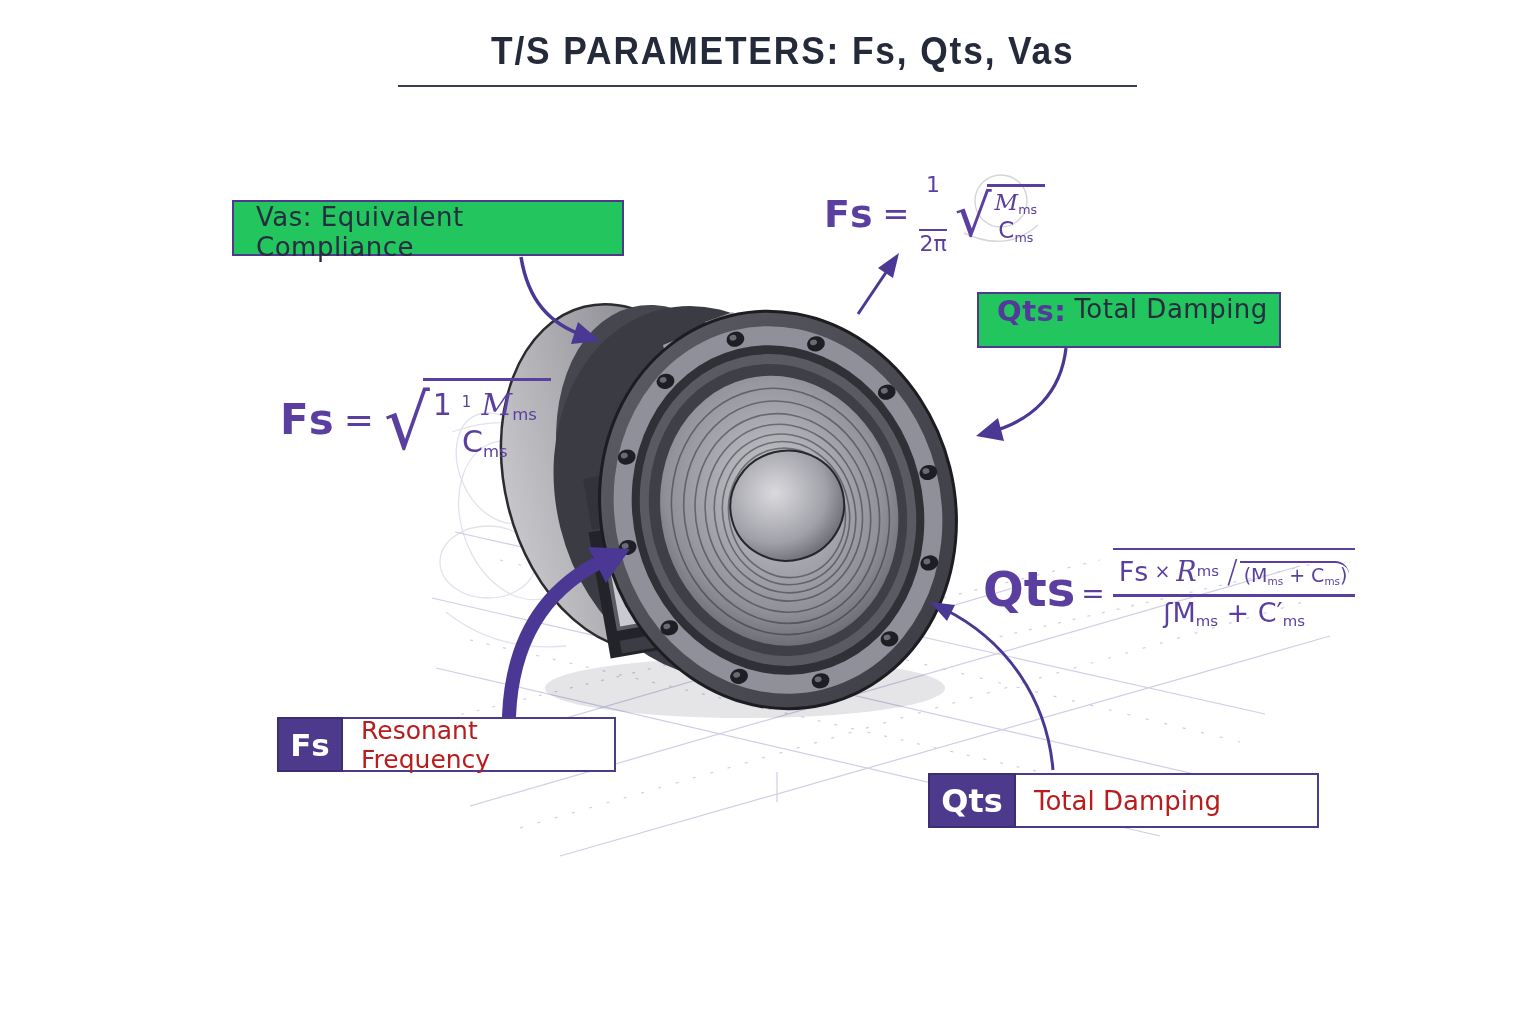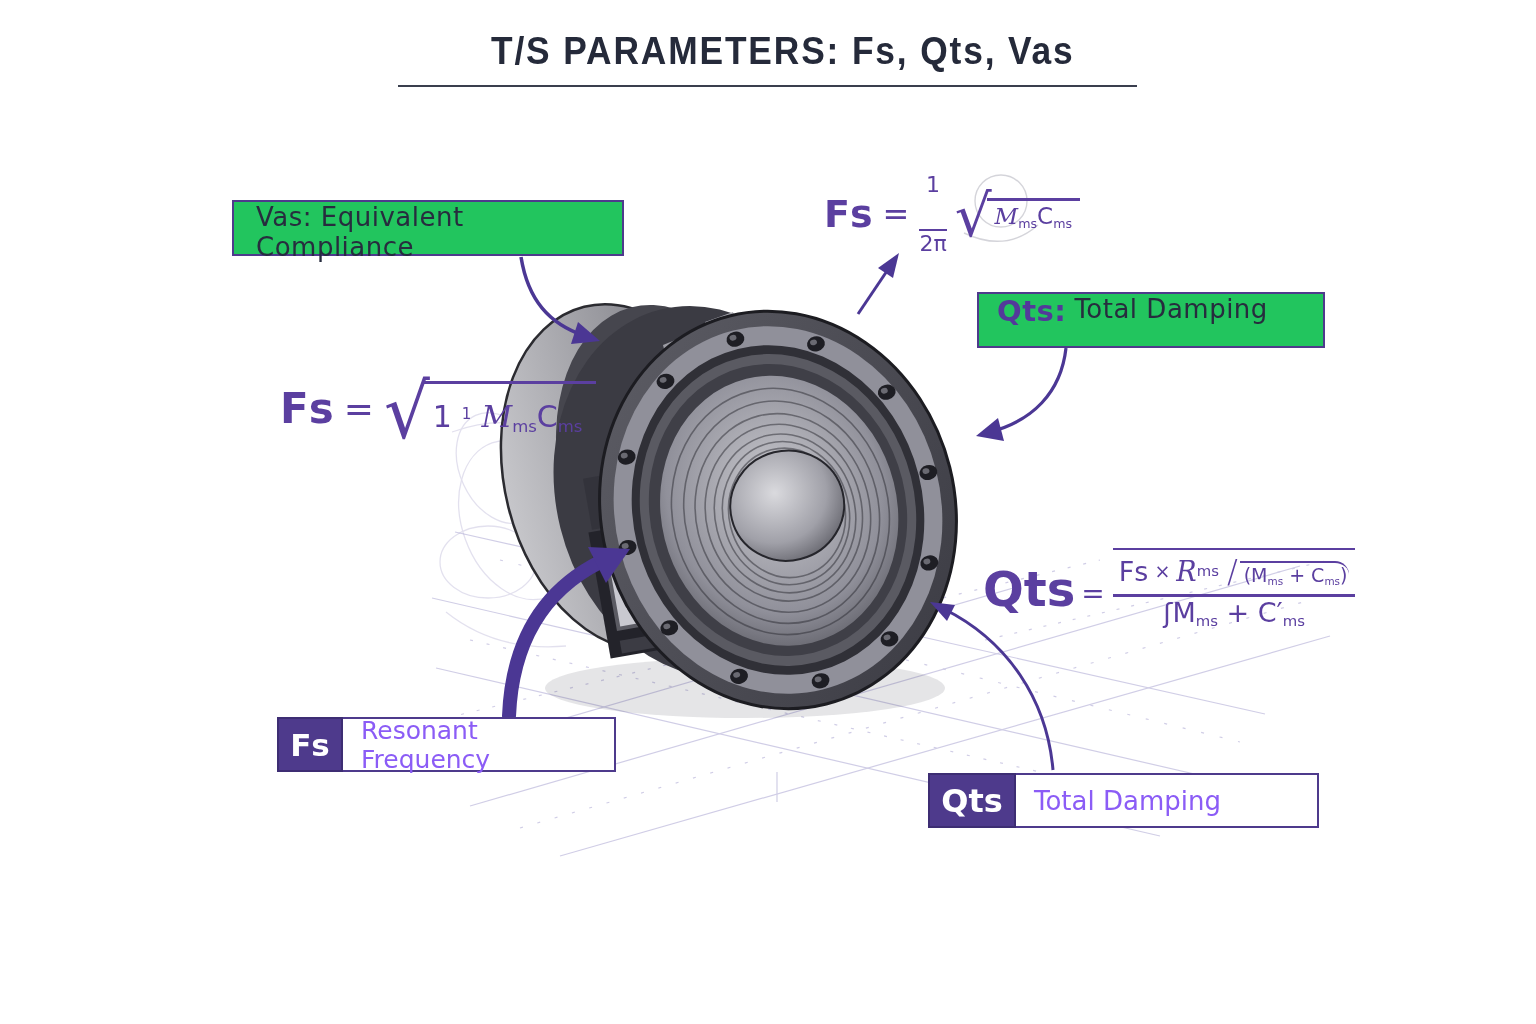--- a/index.html
+++ b/index.html
@@ -23,64 +23,64 @@
     background:#3a3f4e;
   }
   
   .callout{
     position:absolute;display:flex;align-items:flex-start;
     background:#22c55e;border:2px solid #4e3a8c;
     color:#272c3e;font-size:26px;letter-spacing:.5px;
     box-sizing:border-box;
   }
   #vas-box{left:232px;top:200px;width:392px;height:56px;padding-left:22px;}
-  #qts-box{left:977px;top:292px;width:348px;height:56px;padding-left:18px;}
+  #qts-box{left:977px;top:292px;width:304px;height:56px;padding-left:18px;}
   #qts-box .prefix{color:#53399a;font-weight:700;font-size:29px;margin-right:8px;}
   
   .tagbox{position:absolute;display:flex;align-items:stretch;}
   .tagbox .tag{
     display:flex;align-items:center;justify-content:center;
     background:#4e3a8c;color:#ffffff;font-weight:700;
     border:2px solid #3d2d73;box-sizing:border-box;
   }
   .tagbox .body{
     display:flex;align-items:center;background:#ffffff;
     border:2.5px solid #4e3a8c;border-left:none;box-sizing:border-box;
-    color:#8b5cf6;padding-left:18px;
+    color:#b91c1c;padding-left:18px;
   }
   #fs-tag{left:277px;top:717px;height:55px;}
   #fs-tag .tag{width:66px;font-size:31px;}
   #fs-tag .body{width:273px;font-size:25px;}
   #qts-tag{left:928px;top:773px;height:55px;}
   #qts-tag .tag{width:88px;font-size:32px;}
   #qts-tag .body{width:303px;font-size:26px;}
   
   .formula{position:absolute;color:#5b3fa0;white-space:nowrap;}
   .frow{display:inline-flex;align-items:center;}
   .lhs{font-weight:600;}
   .frac{display:inline-flex;flex-direction:column;align-items:center;vertical-align:middle;}
   .frac .den{border-top:2.5px solid #5b3fa0;margin-top:32px;}
   .sub{font-size:.55em;vertical-align:-.3em;letter-spacing:0;}
   .sup{font-size:.5em;vertical-align:.55em;}
   .mser{font-family:"DejaVu Serif",serif;font-style:italic;}
   .radical{font-weight:400;display:inline-block;}
-  .radgrp{border-top:3px solid #5b3fa0;display:inline-flex;flex-direction:row;align-items:center;}
+  .radgrp{border-top:3px solid #5b3fa0;display:inline-flex;flex-direction:column;align-items:center;}
 
   #fs-formula-top{left:824px;top:172px;font-size:24px;}
   #fs-formula-top .lhs{font-size:38px;}
   #fs-formula-top .eq{font-size:32px;margin:0 10px;}
   #fs-formula-top .frac{font-size:22px;margin-right:8px;}
   #fs-formula-top .radical{font-size:58px;line-height:.9;margin-right:-5px;transform:translateY(2px);}
   #fs-formula-top .radgrp{font-size:23px;padding:2px 8px 0 8px;}
 
   #fs-formula-left{left:280px;top:378px;font-size:30px;}
   #fs-formula-left .lhs{font-size:42px;}
   #fs-formula-left .eq{font-size:36px;margin:0 10px;}
   #fs-formula-left .radical{font-size:72px;line-height:.85;margin-right:-7px;transform:translateY(4px) scaleY(1.05);}
-  #fs-formula-left .radgrp{font-size:30px;padding:15px 14px 0 10px;}
+  #fs-formula-left .radgrp{font-size:30px;padding:6px 14px 0 10px;}
   #fs-formula-left .num .gap{display:inline-block;width:10px;}
 
   #qts-formula{left:983px;top:548px;}
   #qts-formula .lhs{font-size:48px;font-weight:700;}
   #qts-formula .eq{font-size:28px;margin:0 8px 0 6px;transform:translateY(4px);display:inline-block;}
   #qts-formula .stack{display:inline-flex;flex-direction:column;align-items:center;}
   #qts-formula .numrow{
     display:inline-flex;align-items:center;font-size:27px;
     border-top:2.5px solid #5b3fa0;border-bottom:3px solid #5b3fa0;
     padding:2px 6px 4px 6px;

